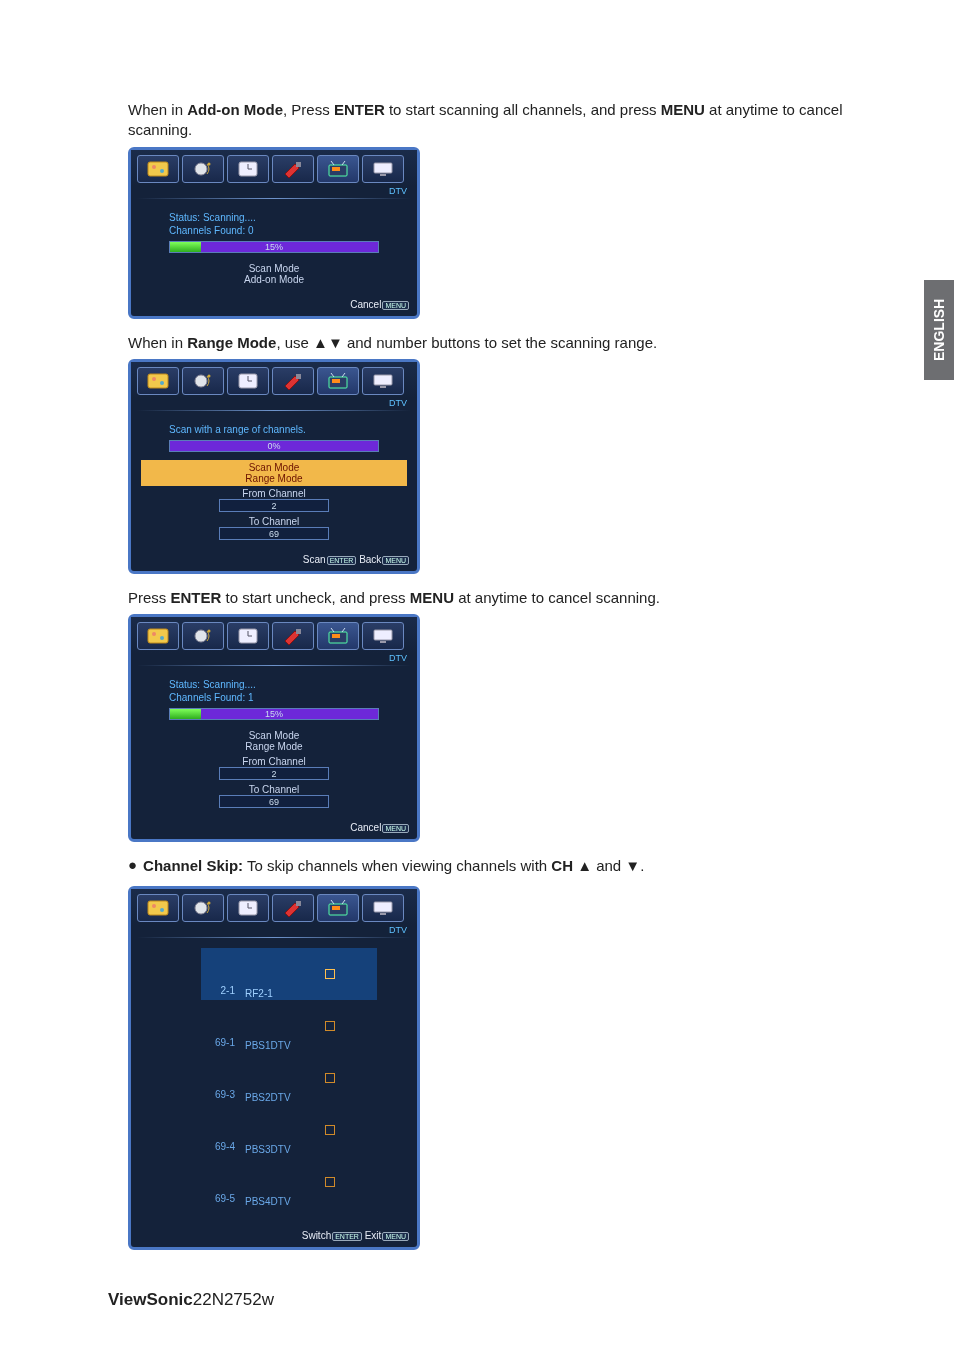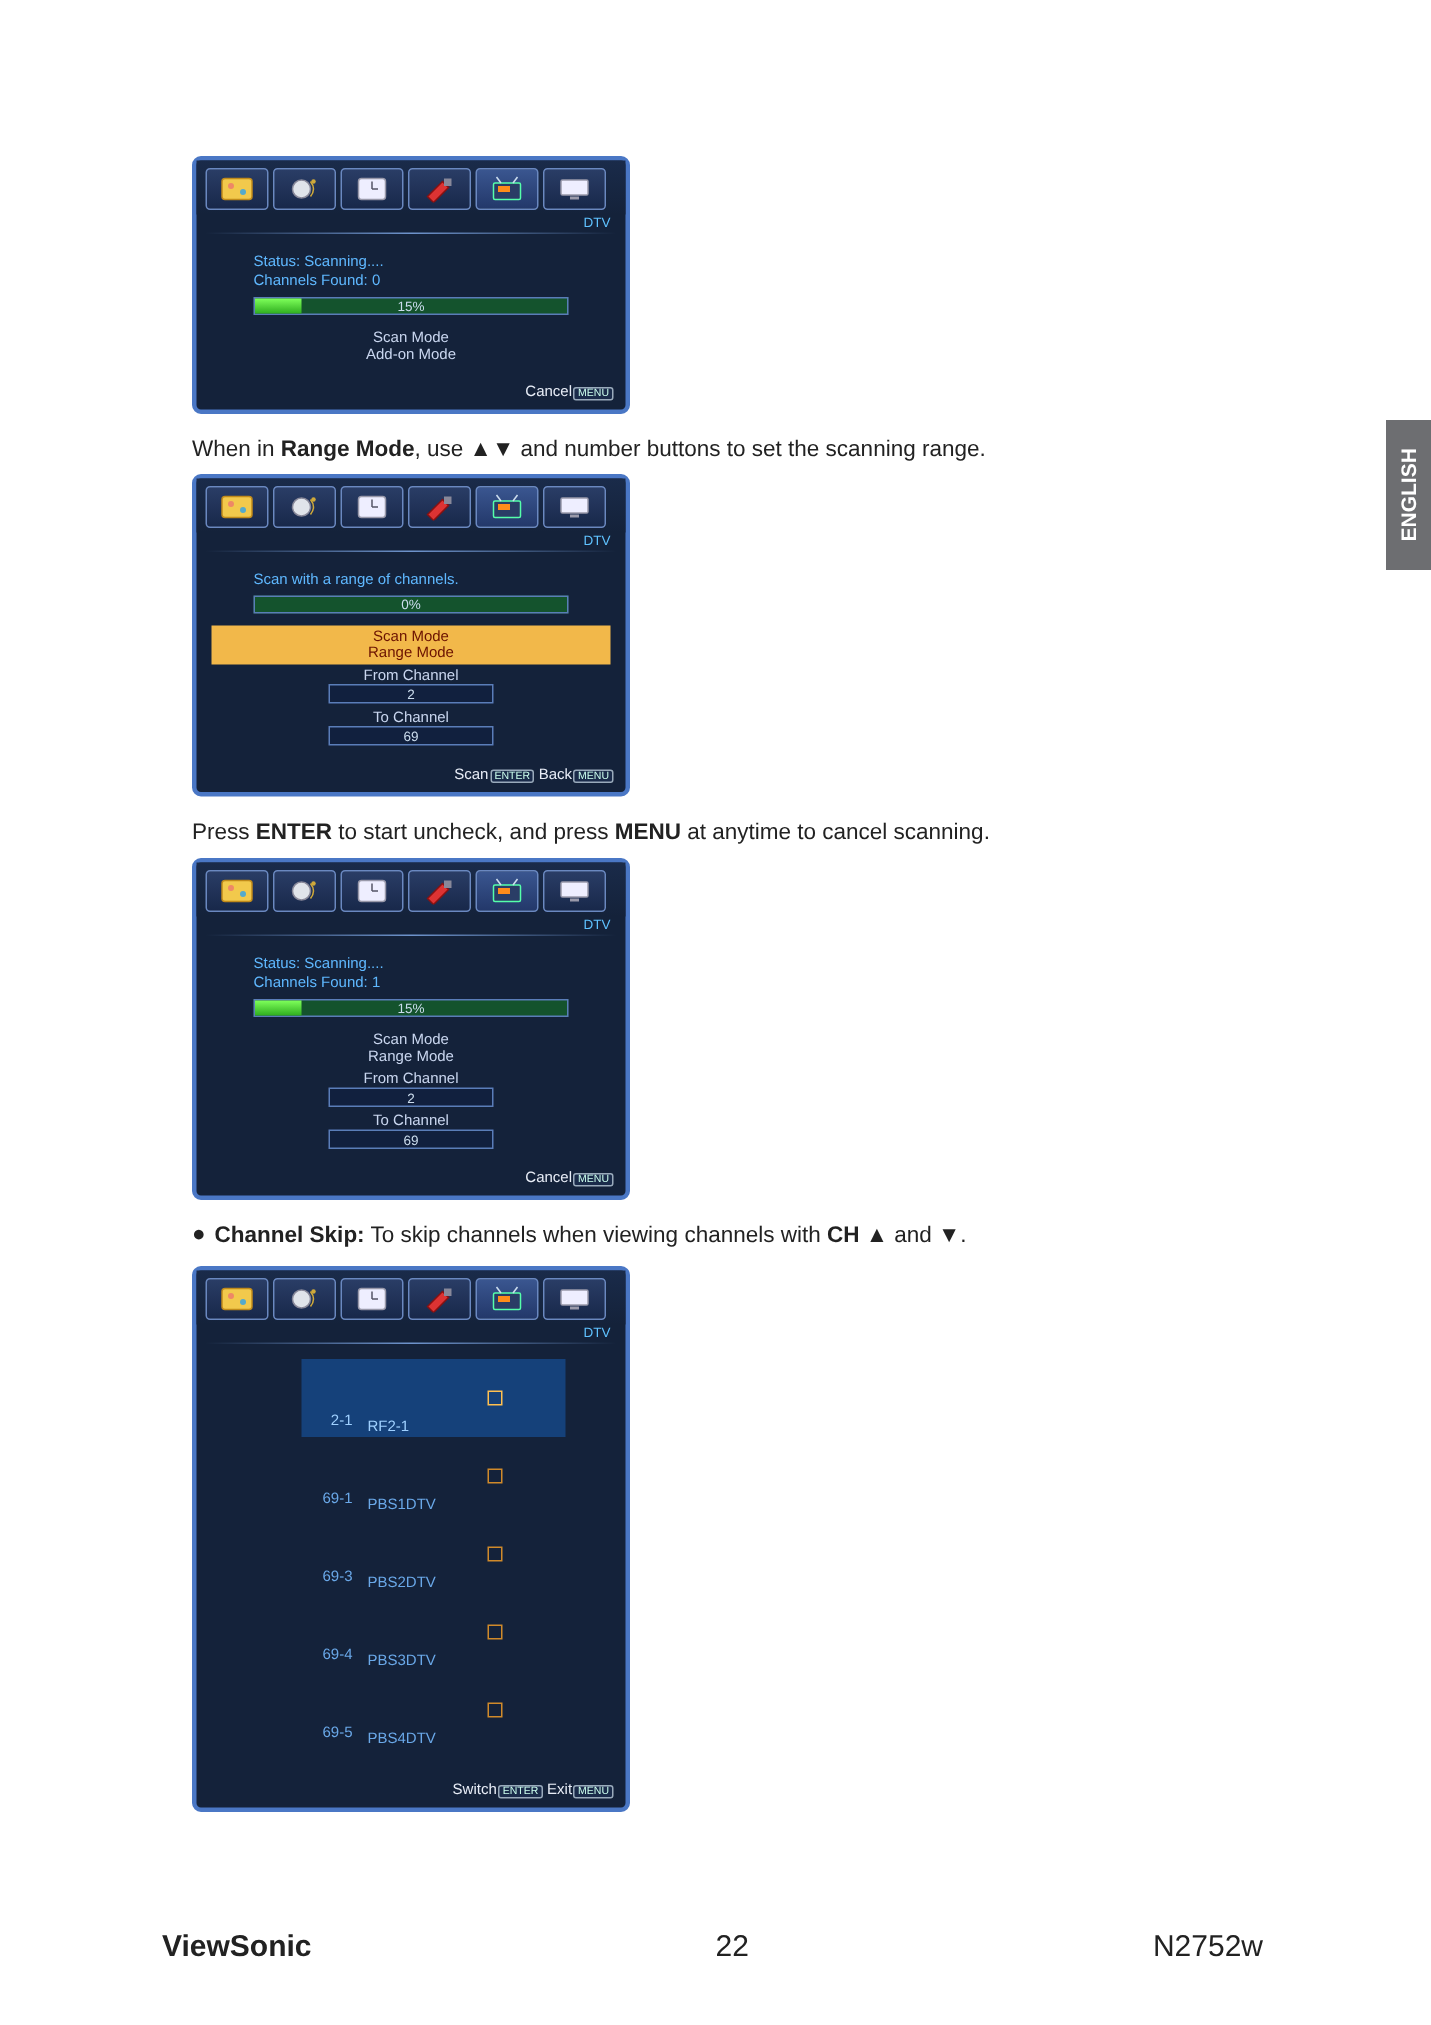--- a/index.html
+++ b/index.html
@@ -84,21 +84,21 @@
     color: #5fb8ff;
     font-size: 10px;
     padding-left: 28px;
     line-height: 1.3;
   }
   .progress-wrap {
     margin: 4px 28px 8px 28px;
     position: relative;
     height: 12px;
     border: 1px solid #5a7db8;
-    background: #14532d;
+    background: #6d28d9;
     display: flex;
     align-items: center;
   }
   .progress-fill {
     height: 100%;
     background: linear-gradient(#7eff5a, #2fae1f);
   }
   .progress-label {
     position: absolute;
     left: 50%;
@@ -172,32 +172,35 @@
     gap: 6px;
     margin-top: 6px;
   }
   .bullet { flex-shrink: 0; }
   .footer {
     position: absolute;
     bottom: 40px;
     left: 108px;
     right: 112px;
     display: flex;
-    justify-content: space-between;
-    font-size: 20px;
+    justify-content: flex-start;
+    font-size: 17px;
   }
   .footer .brand { font-weight: bold; }
 </style>
 </head>
 <body>
 
 <div class="side-tab">ENGLISH</div>
 
 <div class="page">
 
+  <p class="body-text">
+    <span>When in </span><b>Add-on Mode</b><span>, Press </span><b>ENTER</b><span> to start scanning all channels, and press </span><b>MENU</b><span> at anytime to cancel scanning.</span>
+  </p>
 
   <div class="osd">
     <div class="osd-tabs">
       <div class="osd-tab">
           <svg class="tab-icon" viewBox="0 0 24 18">
             <rect x="2" y="2" width="20" height="14" rx="2" fill="#f2c94c" stroke="#c08a1a"></rect>
             <circle cx="8" cy="7" r="2" fill="#e86"></circle>
             <circle cx="16" cy="11" r="2" fill="#5ac"></circle>
           </svg>
         </div>

